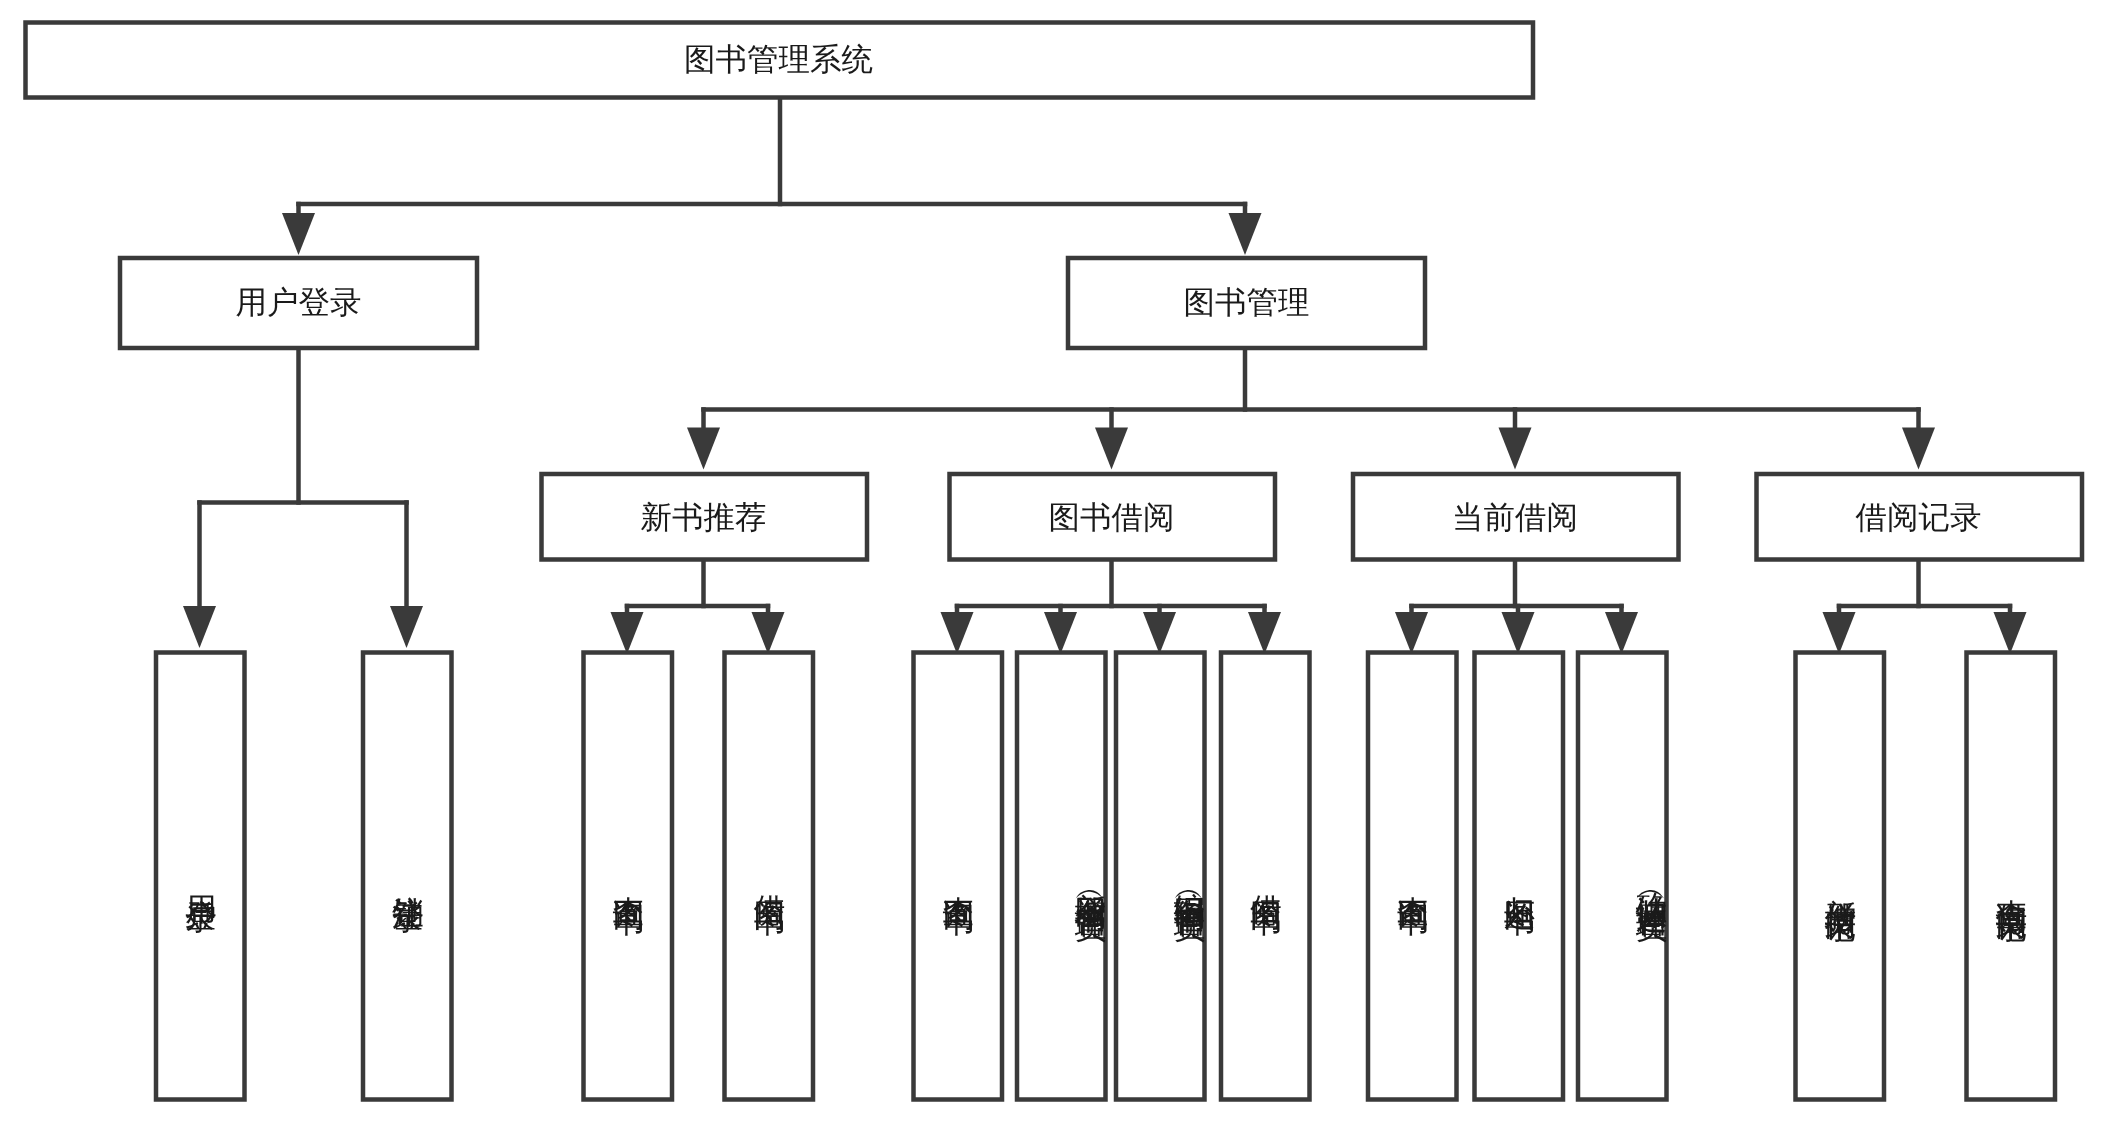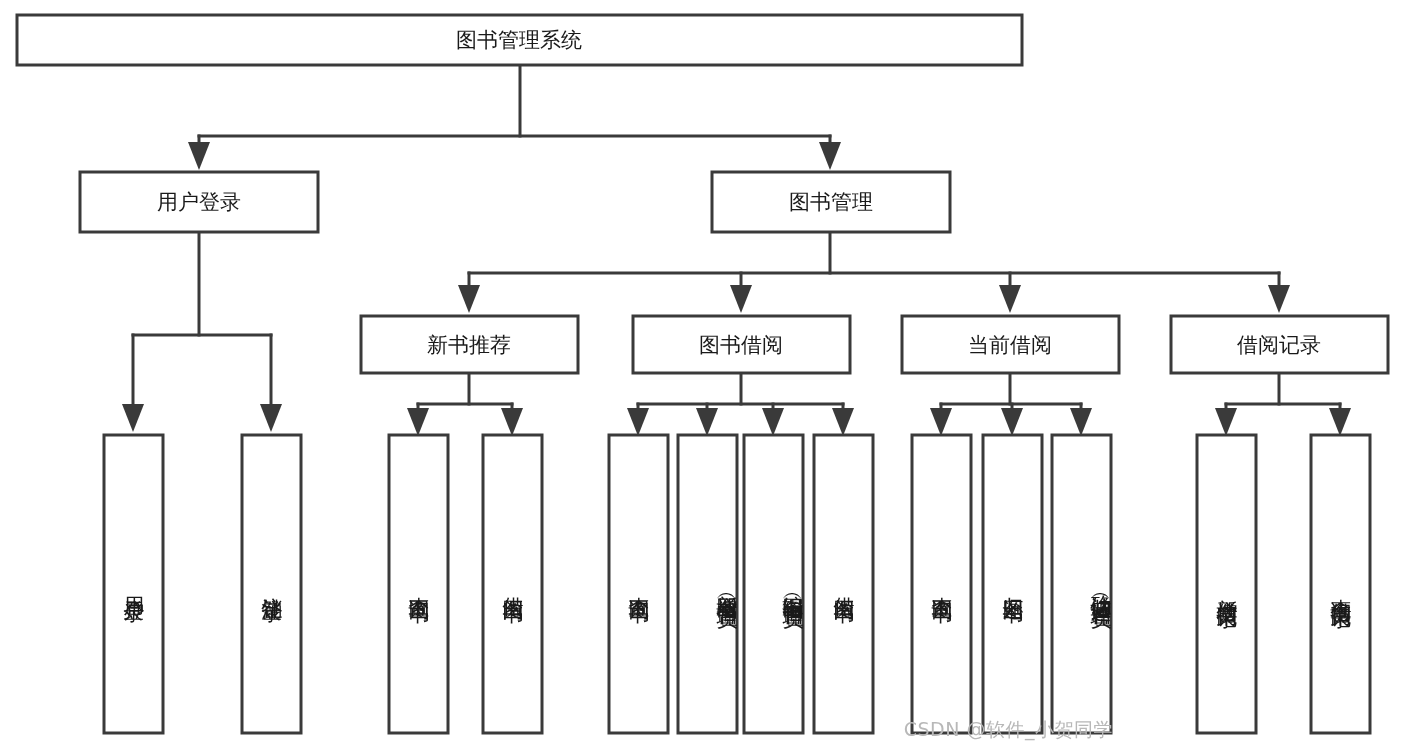--- a/index.html
+++ b/index.html
@@ -232,15 +232,14 @@
   <div class="node-label-v" style="left:912px; top:435px; width:59px; height:298px; align-items:center;">查询图书</div>
 
   <div class="node-label-v" style="left:983px; top:435px; width:59px; height:298px; align-items:center;">归还图书</div>
 
   <div class="node-label-v" style="left:1052px; top:441px; width:59px; height:292px; align-items:flex-start;">确认归还（管理员）</div>
 
   <div class="node-label-v" style="left:1197px; top:450px; width:59px; height:275px; align-items:center;">新增借阅记录</div>
 
   <div class="node-label-v" style="left:1311px; top:450px; width:59px; height:275px; align-items:center;">查询借阅记录</div>
 
-  <div class="watermark">CSDN @软件_小贺同学</div>
 
 </div>
 
 </body></html>

